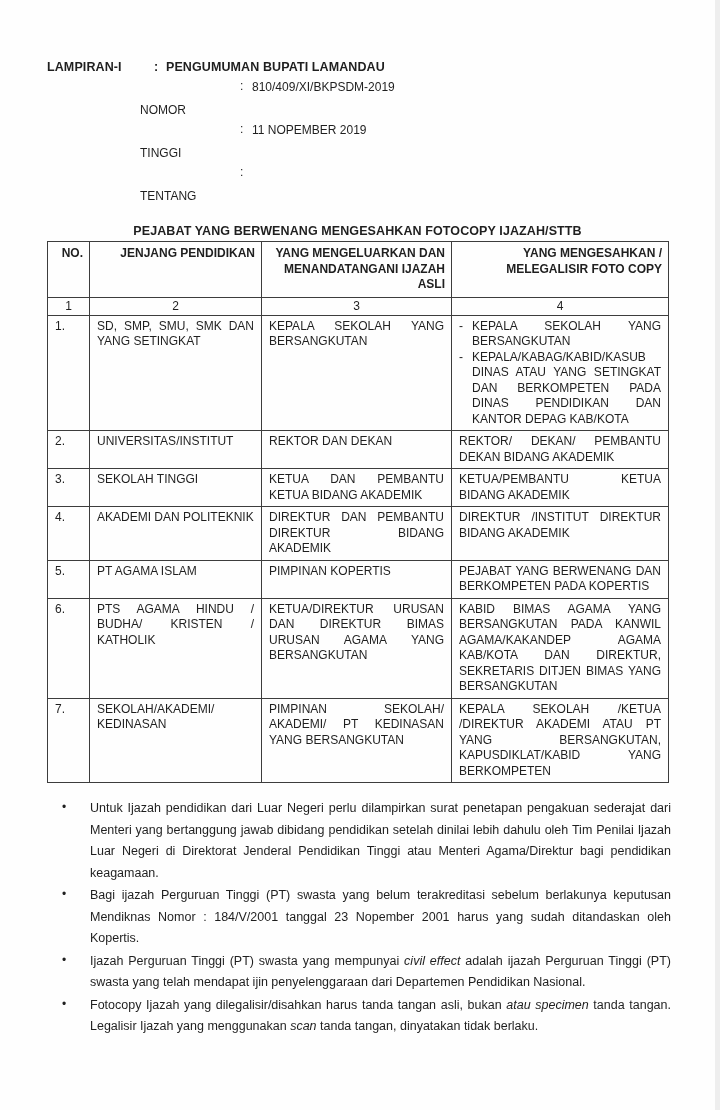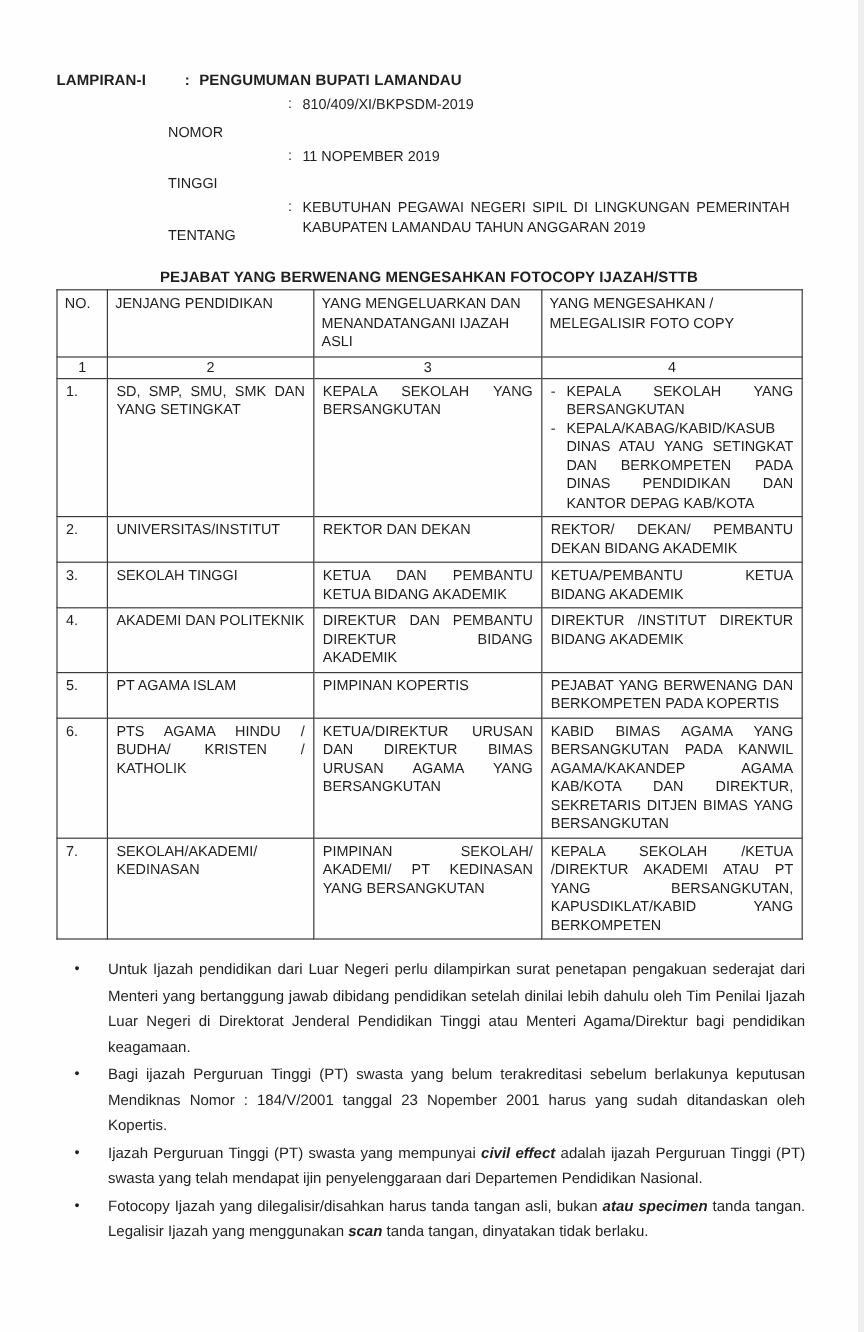--- a/index.html
+++ b/index.html
@@ -47,42 +47,42 @@
     table-layout: fixed;
   }
   table.main th, table.main td {
     border: 1px solid #3d3d3d;
     vertical-align: top;
     font-size: 12px;
     line-height: 15.5px;
     padding: 3px 7px;
   }
   table.main th {
-    font-weight: normal;
-    text-align: left;
+    font-weight: bold;
+    text-align: right;
     padding: 4px 6px;
   }
   table.main td { text-align: justify; overflow-wrap: break-word; }
   table.main td.numcell { text-align: center; padding: 1px 2px; line-height: 15px; }
   table.main td.nocell { text-align: left; }
   .dash-item { display: flex; }
   .dash { width: 13px; flex: none; }
   .dash-text { flex: 1; text-align: justify; overflow-wrap: break-word; }
   
   ul.notes { list-style: none; margin: 15px 0 0 0; padding: 0; width: 624px; }
   ul.notes li {
     position: relative;
     padding-left: 43px;
     text-align: justify;
     font-size: 12.5px;
     line-height: 21.5px;
     margin-bottom: 1px;
   }
   ul.notes .bullet { position: absolute; left: 15px; top: -1px; font-size: 12px; }
-  ul.notes em { font-style: italic; font-weight: bold; }
+  ul.notes em { font-style: italic; }
 </style>
 </head>
 <body>
 
 <div class="page">
 
   <div class="doc-header">
     <div class="lampiran-row">
       <span class="lab">LAMPIRAN-I</span>
       <span class="colon">:</span>
@@ -95,21 +95,20 @@
           <span class="meta-value">810/409/XI/BKPSDM-2019</span>
         </div>
         <div class="meta-row">
           <span class="meta-label">TINGGI</span>
           <span class="meta-colon">:</span>
           <span class="meta-value">11 NOPEMBER 2019</span>
         </div>
         <div class="meta-row">
           <span class="meta-label">TENTANG</span>
           <span class="meta-colon">:</span>
-          <span class="meta-value">KEBUTUHAN PEGAWAI NEGERI SIPIL DI LINGKUNGAN PEMERINTAH KABUPATEN LAMANDAU TAHUN ANGGARAN 2019</span>
         </div>
       </div>
   </div>
 
   <div class="doc-title">PEJABAT YANG BERWENANG MENGESAHKAN FOTOCOPY IJAZAH/STTB</div>
 
   <table class="main">
     <colgroup>
       <col style="width:42px">
         <col style="width:172px">

